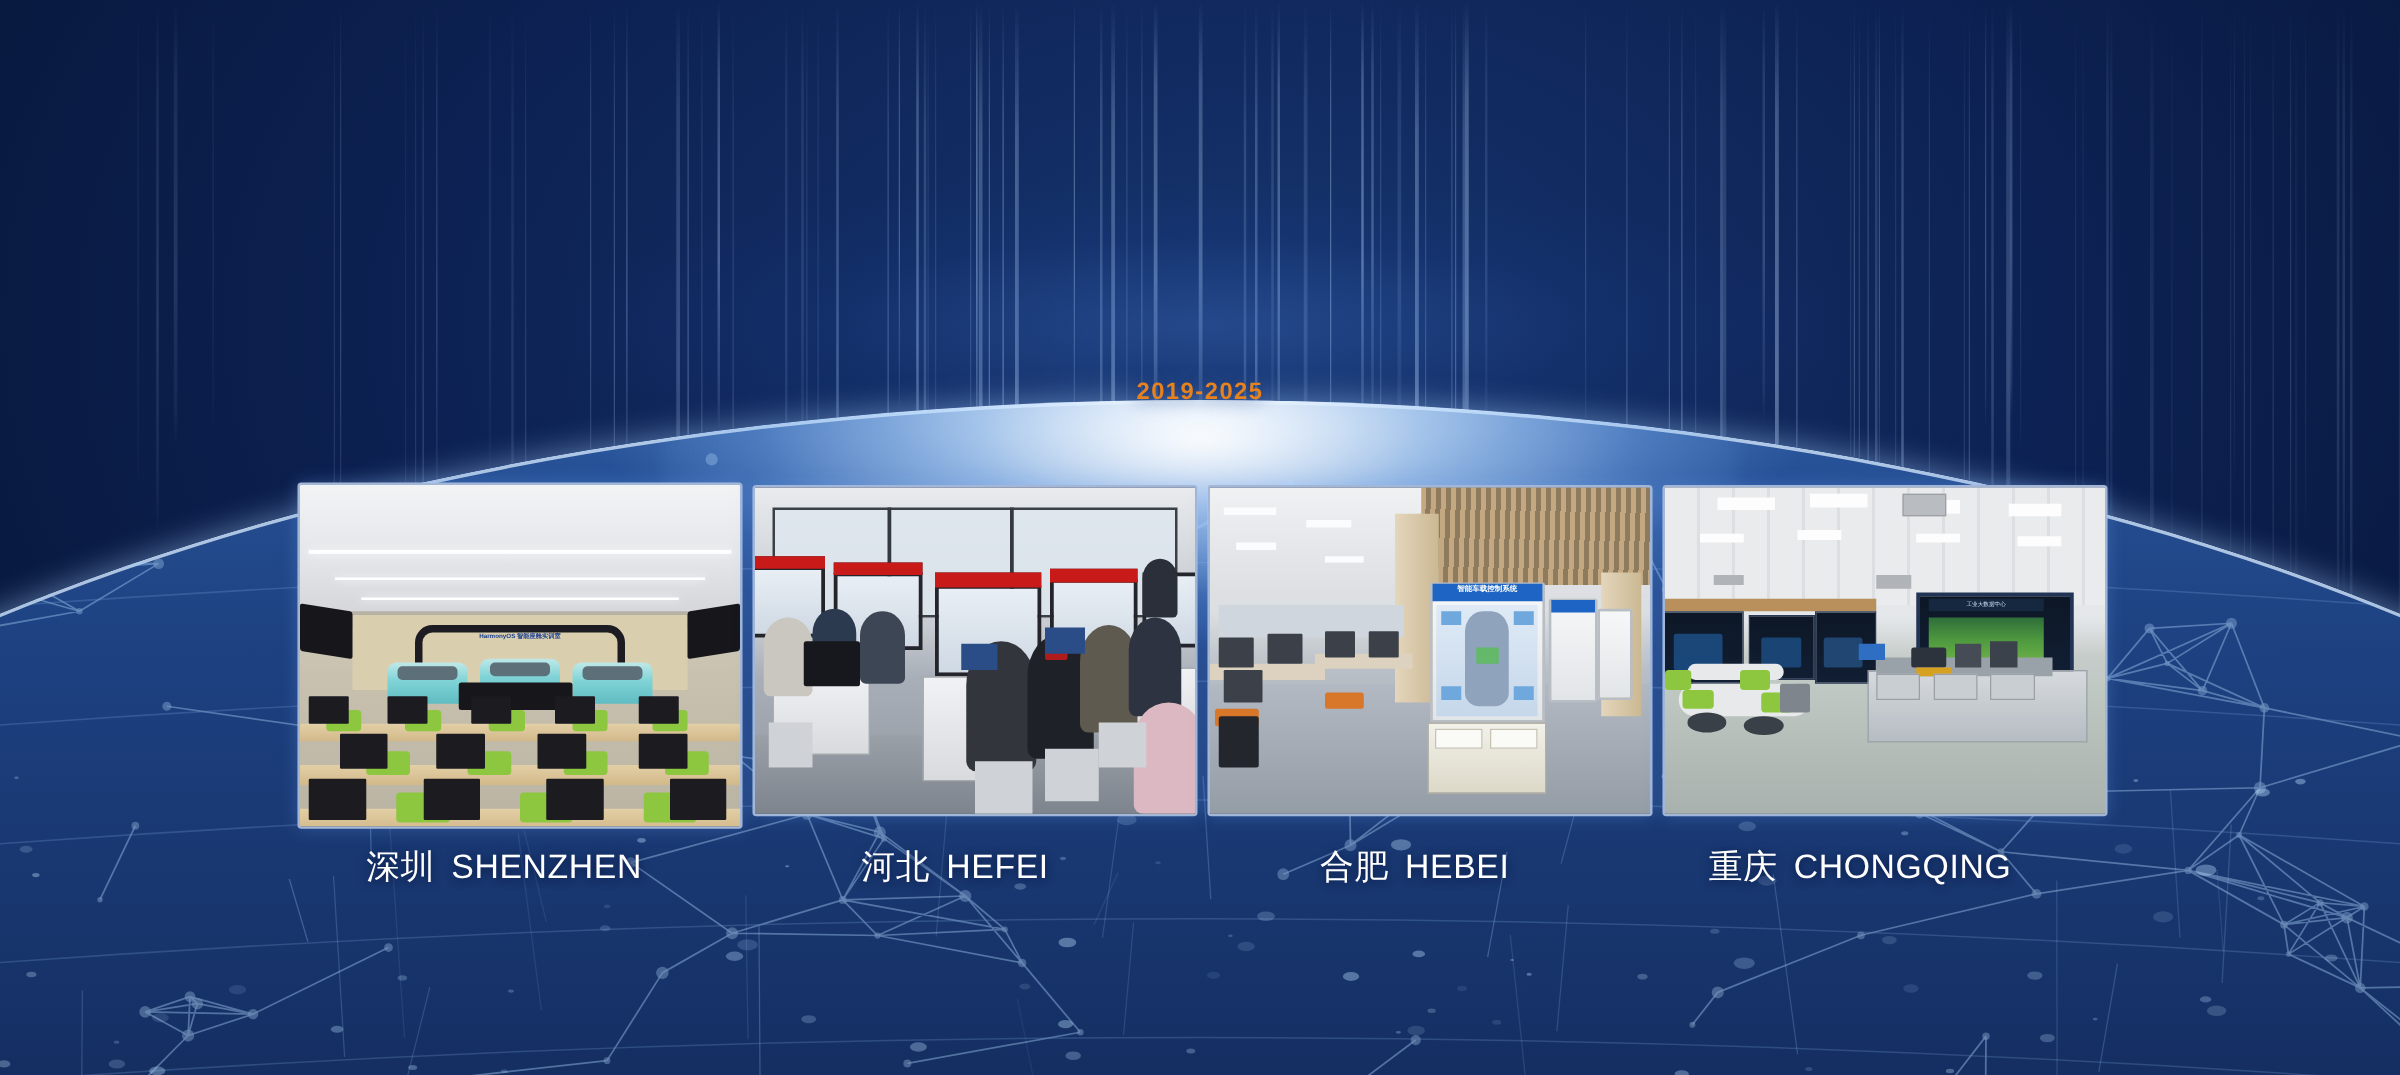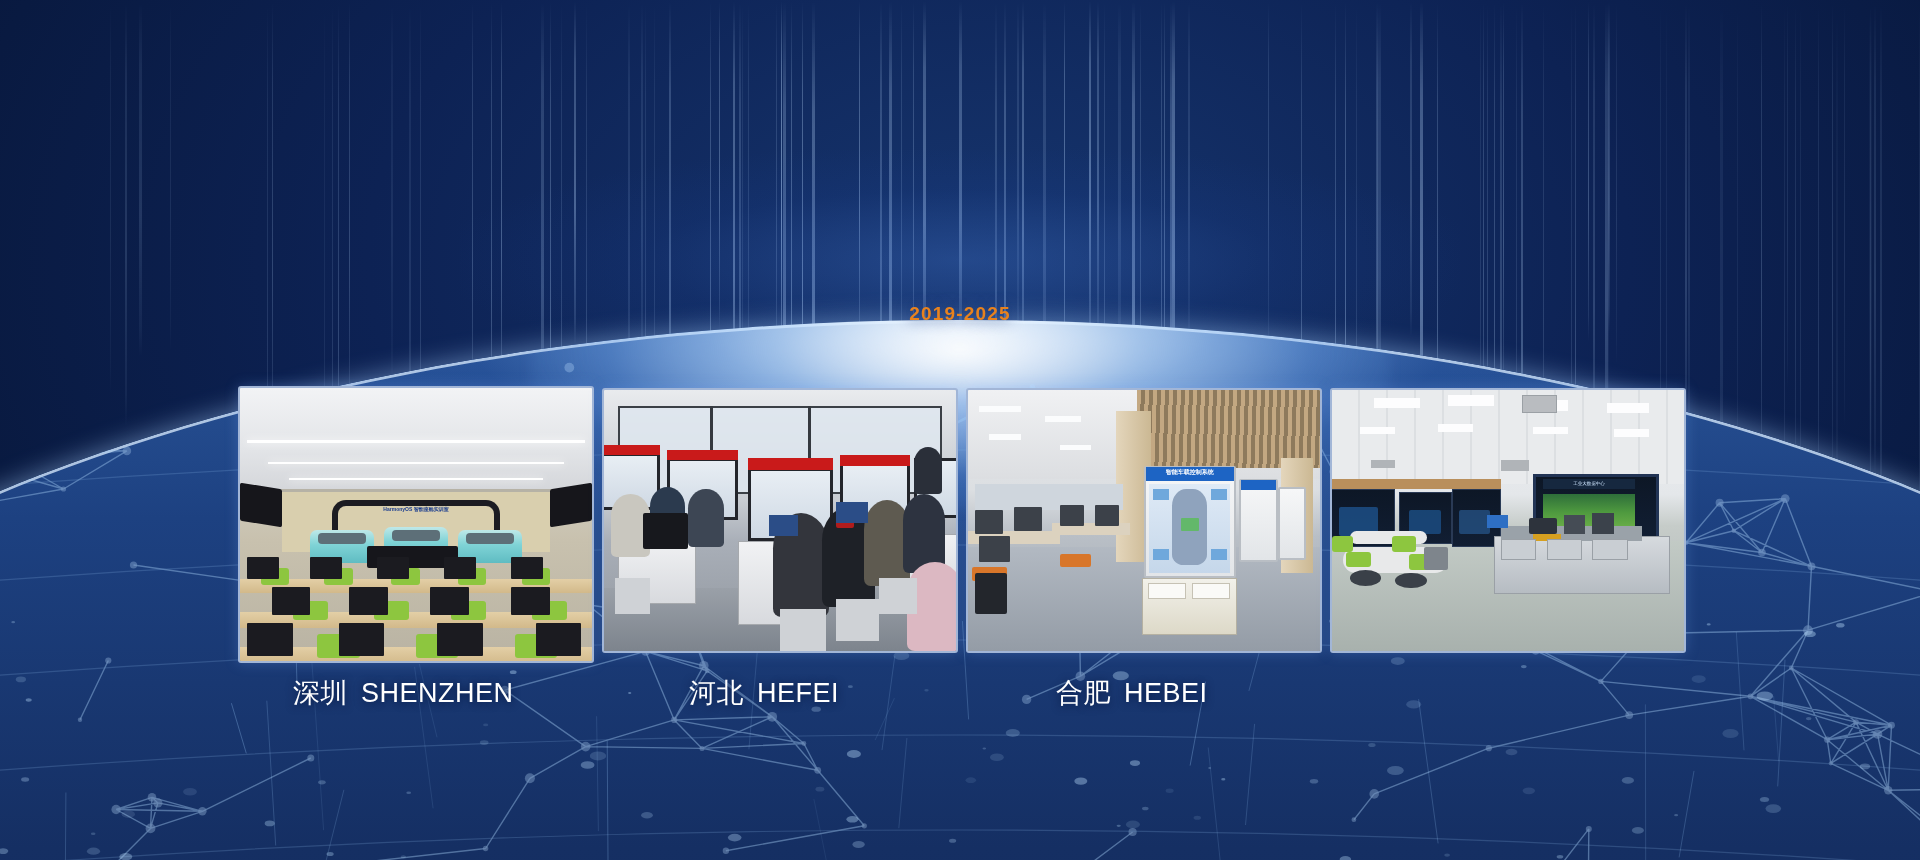--- a/index.html
+++ b/index.html
@@ -823,16 +823,19 @@
     <div class="captions">
       <div class="caption" style="left:293px;">
         <span class="zh">深圳</span><span>SHENZHEN</span>
       </div>
       <div class="caption" style="left:689px;">
         <span class="zh">河北</span><span>HEFEI</span>
       </div>
       <div class="caption" style="left:1056px;">
         <span class="zh">合肥</span><span>HEBEI</span>
       </div>
+      <div class="caption" style="left:1367px;">
+        <span class="zh">重庆</span><span>CHONGQING</span>
+      </div>
     </div>
 
   </div>
 </div>
 
 </body></html>

